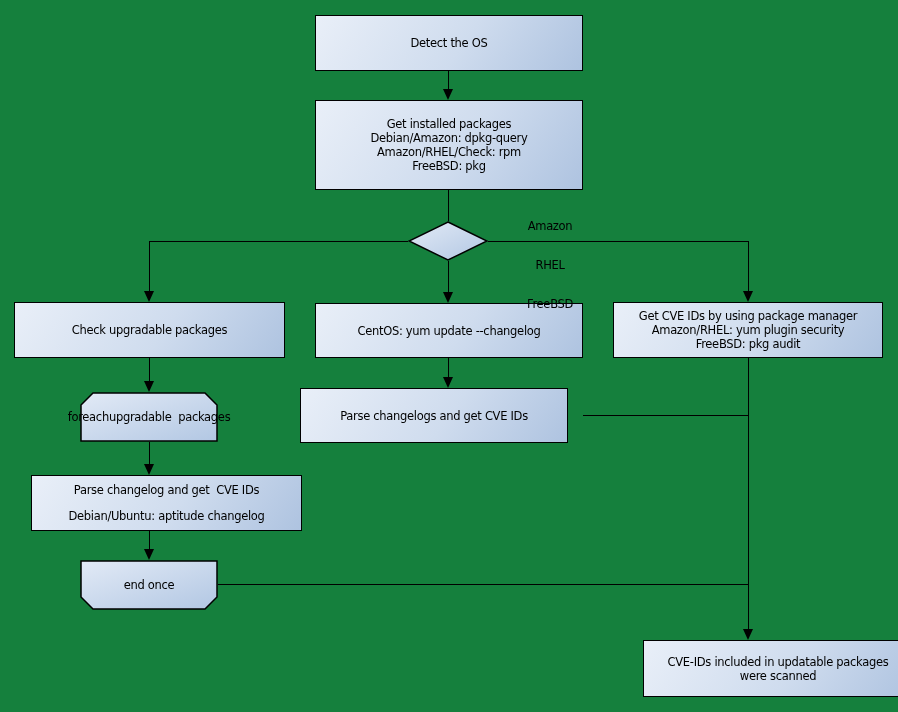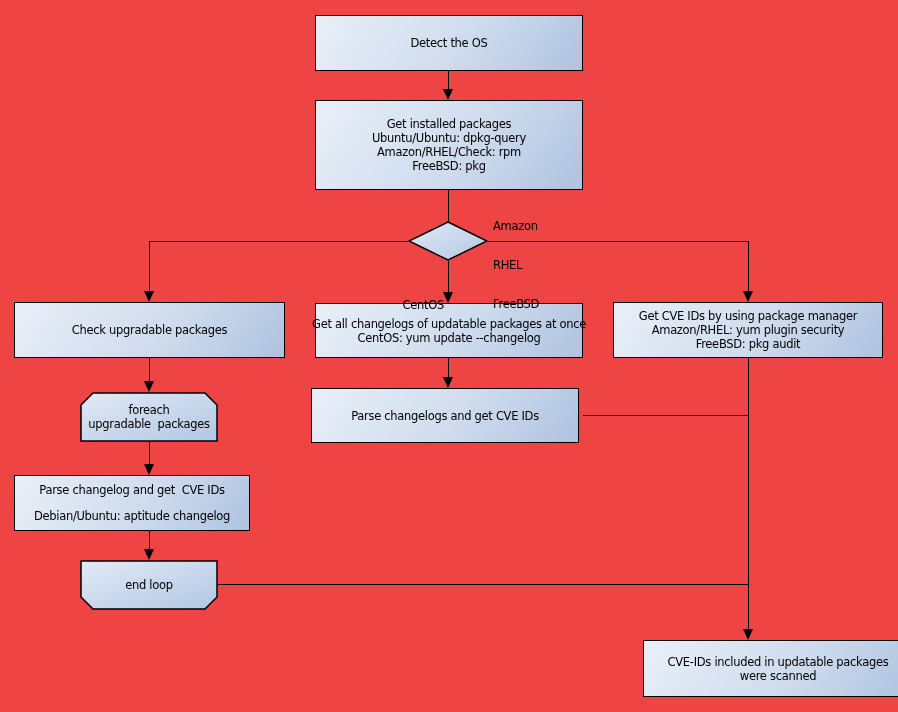--- a/index.html
+++ b/index.html
@@ -1,20 +1,20 @@
 <!DOCTYPE html>
 <html><head>
 <meta charset="utf-8">
 <style>
   html, body { margin: 0; padding: 0; background: #ffffff; }
   #canvas {
     position: relative;
     width: 898px;
     height: 712px;
-    background: #ef4444;
+    background: #15803d;
     font-family: "DejaVu Sans", "Liberation Sans", sans-serif;
     color: #000000;
     overflow: hidden;
   }
   .node {
     position: absolute;
     display: flex;
     flex-direction: column;
     align-items: center;
     justify-content: center;
@@ -28,21 +28,21 @@
   .node .tline {
     font-size: 11.5px;
     line-height: 14px;
     letter-spacing: -0.3px;
     white-space: pre;
   }
   .shape-svg { position: absolute; left: 0; top: 0; }
   .shape-text {
     position: relative;
     display: flex;
-    flex-direction: column;
+    flex-direction: row;
     align-items: center;
     justify-content: center;
     width: 100%;
     height: 100%;
   }
   .edge { position: absolute; background: #000000; }
   .vline { width: 1px; }
   .hline { height: 1px; }
   .arrow-down {
     position: absolute;
@@ -63,21 +63,21 @@
 <body>
 
 <div id="canvas">
 
   <div class="node rect" style="left:315px; top:15px; width:268px; height:56px;">
     <div class="tline">Detect the OS</div>
   </div>
 
   <div class="node rect" style="left:315px; top:100px; width:268px; height:90px;">
     <div class="tline">Get installed packages</div>
-    <div class="tline">Ubuntu/Ubuntu: dpkg-query</div>
+    <div class="tline">Debian/Amazon: dpkg-query</div>
     <div class="tline">Amazon/RHEL/Check: rpm</div>
     <div class="tline">FreeBSD: pkg</div>
   </div>
 
   <div class="node" style="left:408px; top:221px; width:80px; height:40px;">
     <svg class="shape-svg" width="80" height="40" viewBox="0 0 80 40">
       <defs>
         <linearGradient id="gd" x1="0" y1="0" x2="1" y2="1">
           <stop offset="0" stop-color="#e2eaf6"></stop>
           <stop offset="1" stop-color="#b2c7e3"></stop>
@@ -100,46 +100,45 @@
         </linearGradient>
       </defs>
       <polygon points="1,13 13,1 125,1 137,13 137,49 1,49" fill="url(#gf)" stroke="#000000" stroke-width="1.5"></polygon>
     </svg>
     <div class="shape-text">
       <div class="tline">foreach</div>
       <div class="tline">upgradable  packages</div>
     </div>
   </div>
 
-  <div class="node rect" style="left:14px; top:475px; width:236px; height:56px;gap:12px;">
+  <div class="node rect" style="left:31px; top:475px; width:271px; height:56px;gap:12px;">
     <div class="tline">Parse changelog and get  CVE IDs</div>
     <div class="tline">Debian/Ubuntu: aptitude changelog</div>
   </div>
 
   <div class="node" style="left:80px; top:560px; width:138px; height:50px;">
     <svg class="shape-svg" width="138" height="50" viewBox="0 0 138 50">
       <defs>
         <linearGradient id="ge" x1="0" y1="0" x2="1" y2="1">
           <stop offset="0" stop-color="#e2eaf6"></stop>
           <stop offset="1" stop-color="#b2c7e3"></stop>
         </linearGradient>
       </defs>
       <polygon points="1,1 137,1 137,37 125,49 13,49 1,37" fill="url(#ge)" stroke="#000000" stroke-width="1.5"></polygon>
     </svg>
     <div class="shape-text">
-      <div class="tline">end loop</div>
+      <div class="tline">end once</div>
     </div>
   </div>
 
   <div class="node rect" style="left:315px; top:303px; width:268px; height:55px;">
-    <div class="tline">Get all changelogs of updatable packages at once</div>
     <div class="tline">CentOS: yum update --changelog</div>
   </div>
 
-  <div class="node rect" style="left:311px; top:388px; width:268px; height:55px;">
+  <div class="node rect" style="left:300px; top:388px; width:268px; height:55px;">
     <div class="tline">Parse changelogs and get CVE IDs</div>
   </div>
 
   <div class="node rect" style="left:613px; top:302px; width:270px; height:56px;">
     <div class="tline">Get CVE IDs by using package manager</div>
     <div class="tline">Amazon/RHEL: yum plugin security</div>
     <div class="tline">FreeBSD: pkg audit</div>
   </div>
 
   <div class="node rect" style="left:643px; top:640px; width:270px; height:57px;">
@@ -176,23 +175,20 @@
 
   <div class="edge vline" style="left:448px; top:358px; height:19px;"></div>
   <div class="arrow-down" style="left:443px; top:377px;"></div>
 
   <div class="edge hline" style="left:583px; top:415px; width:165px;"></div>
 
   <div class="edge vline" style="left:748px; top:358px; height:271px;"></div>
   <div class="arrow-down" style="left:743px; top:629px;"></div>
 
 
-  <div class="edge-label" style="left:493px; top:194px; width:62px; text-align:left;">
+  <div class="edge-label" style="left:519px; top:194px; width:62px; text-align:center;">
     <div>Amazon</div>
     <div>RHEL</div>
     <div>FreeBSD</div>
   </div>
 
-  <div class="edge-label" style="left:396px; top:273px; width:48px; text-align:right;">
-    <div>CentOS</div>
-  </div>
 
 </div>
 
 </body></html>

